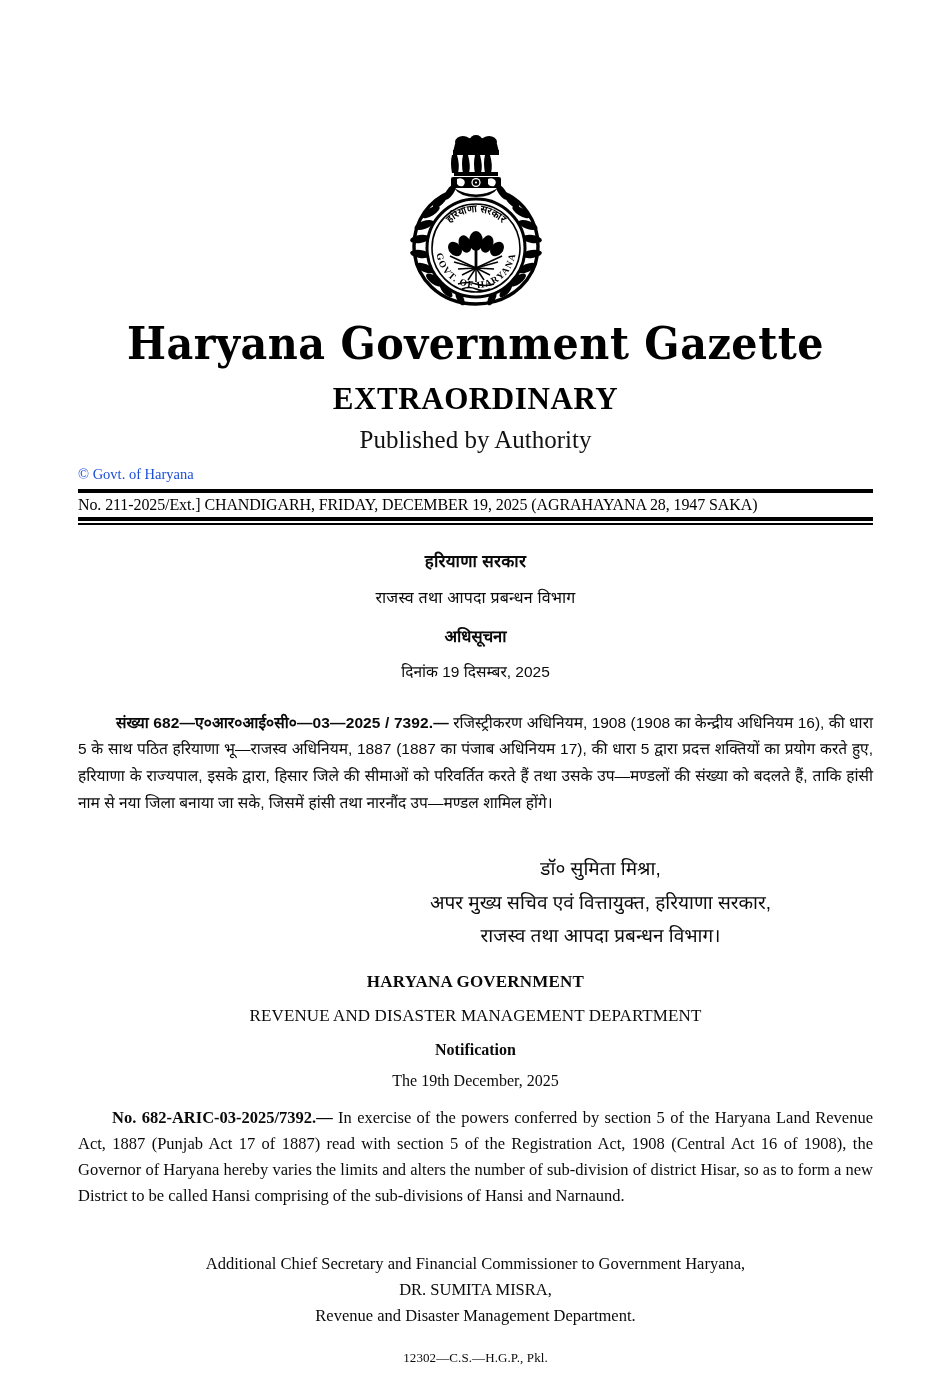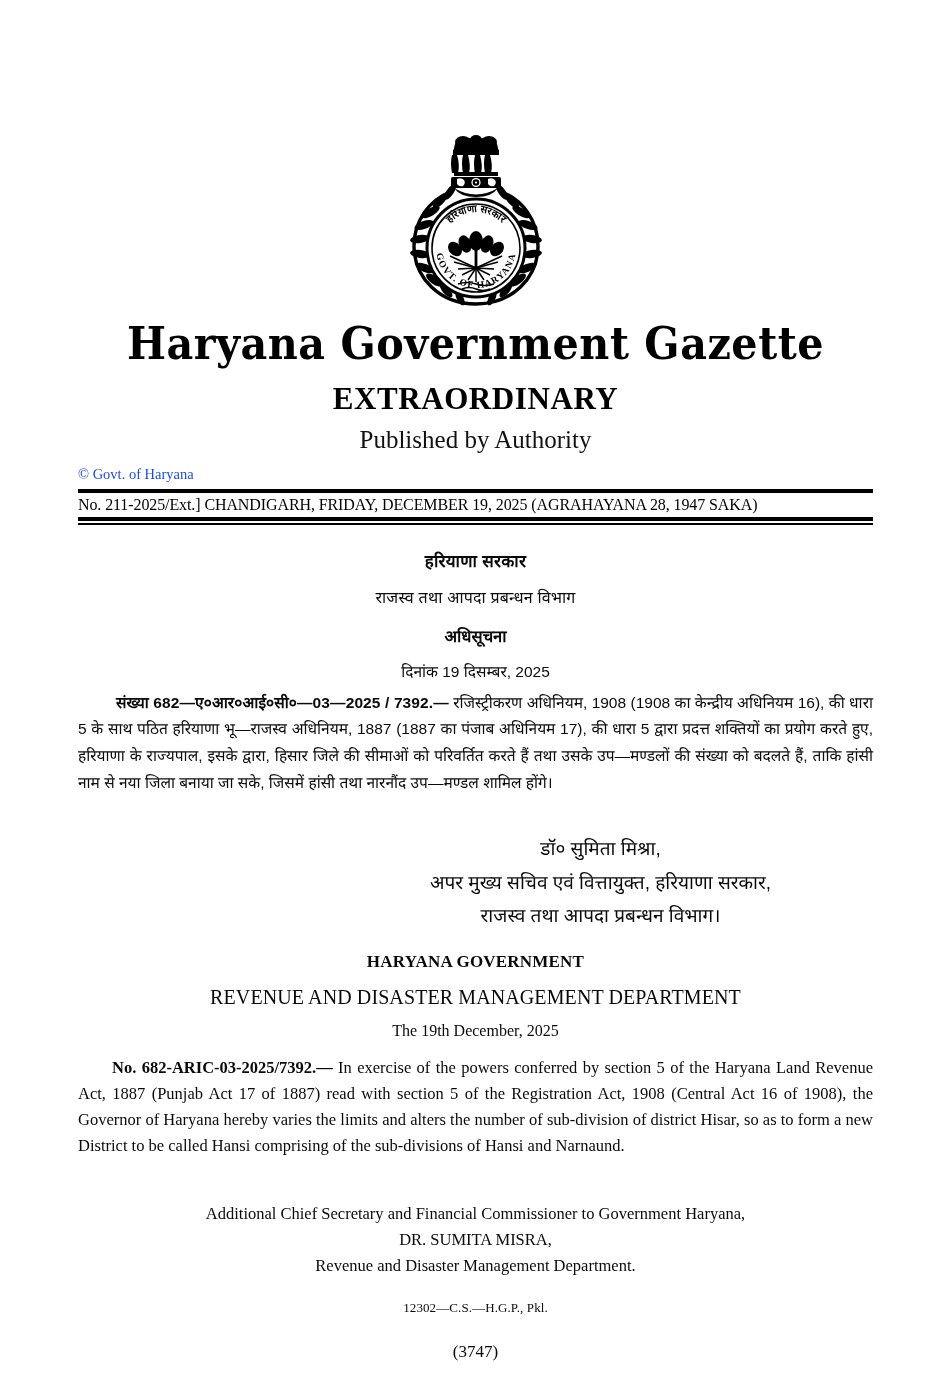--- a/index.html
+++ b/index.html
@@ -119,21 +119,21 @@
   }
   .hi-date {
     font-size: 15.5px;
     margin-top: 13px;
   }
   .hi-body {
     font-size: 15.5px;
     line-height: 1.72;
     text-align: justify;
     text-justify: inter-word;
-    margin-top: 8px;
+    margin-top: 28px;
     text-indent: 38px;
   }
   .hi-body b {
     font-weight: 700;
     letter-spacing: 0.1px;
   }
   .hi-sign {
     margin-top: 36px;
     text-align: center;
     font-size: 19px;
@@ -144,21 +144,21 @@
   
   .en-head1 {
     text-align: center;
     font-weight: 700;
     font-size: 17px;
     margin-top: 20px;
     letter-spacing: 0.2px;
   }
   .en-head2 {
     text-align: center;
-    font-size: 20px;
+    font-size: 17px;
     margin-top: 14px;
     letter-spacing: 0.1px;
   }
   .en-head3 {
     text-align: center;
     font-weight: 700;
     font-size: 16px;
     margin-top: 15px;
   }
   .en-date {
@@ -367,20 +367,21 @@
       <div class="hi-sign">
         <div>डॉ० सुमिता मिश्रा,</div>
         <div>अपर मुख्य सचिव एवं वित्तायुक्त, हरियाणा सरकार,</div>
         <div>राजस्व तथा आपदा प्रबन्धन विभाग।</div>
       </div>
     </div>
 
     <div>
       <div class="en-head1">HARYANA GOVERNMENT</div>
       <div class="en-head2">REVENUE AND DISASTER MANAGEMENT DEPARTMENT</div>
+      <div class="en-head3">Notification</div>
       <div class="en-date">The 19th December, 2025</div>
       <div class="en-body"><b>No.  682-ARIC-03-2025/7392.—</b><span> In exercise of the powers conferred by section 5 of the Haryana Land Revenue Act, 1887 (Punjab Act 17 of 1887) read with section 5 of the Registration Act, 1908 (Central Act 16 of 1908), the Governor of Haryana hereby varies the limits and alters the number of sub-division of district Hisar, so as to form a new District to be called Hansi comprising of the sub-divisions of Hansi and Narnaund.</span></div>
       <div class="en-sign">
         <div>Additional Chief Secretary and Financial Commissioner to Government Haryana,</div>
         <div>DR. SUMITA MISRA,</div>
         <div>Revenue and Disaster Management Department.</div>
       </div>
     </div>
 
     <div class="en-footer">12302—C.S.—H.G.P., Pkl.</div>

